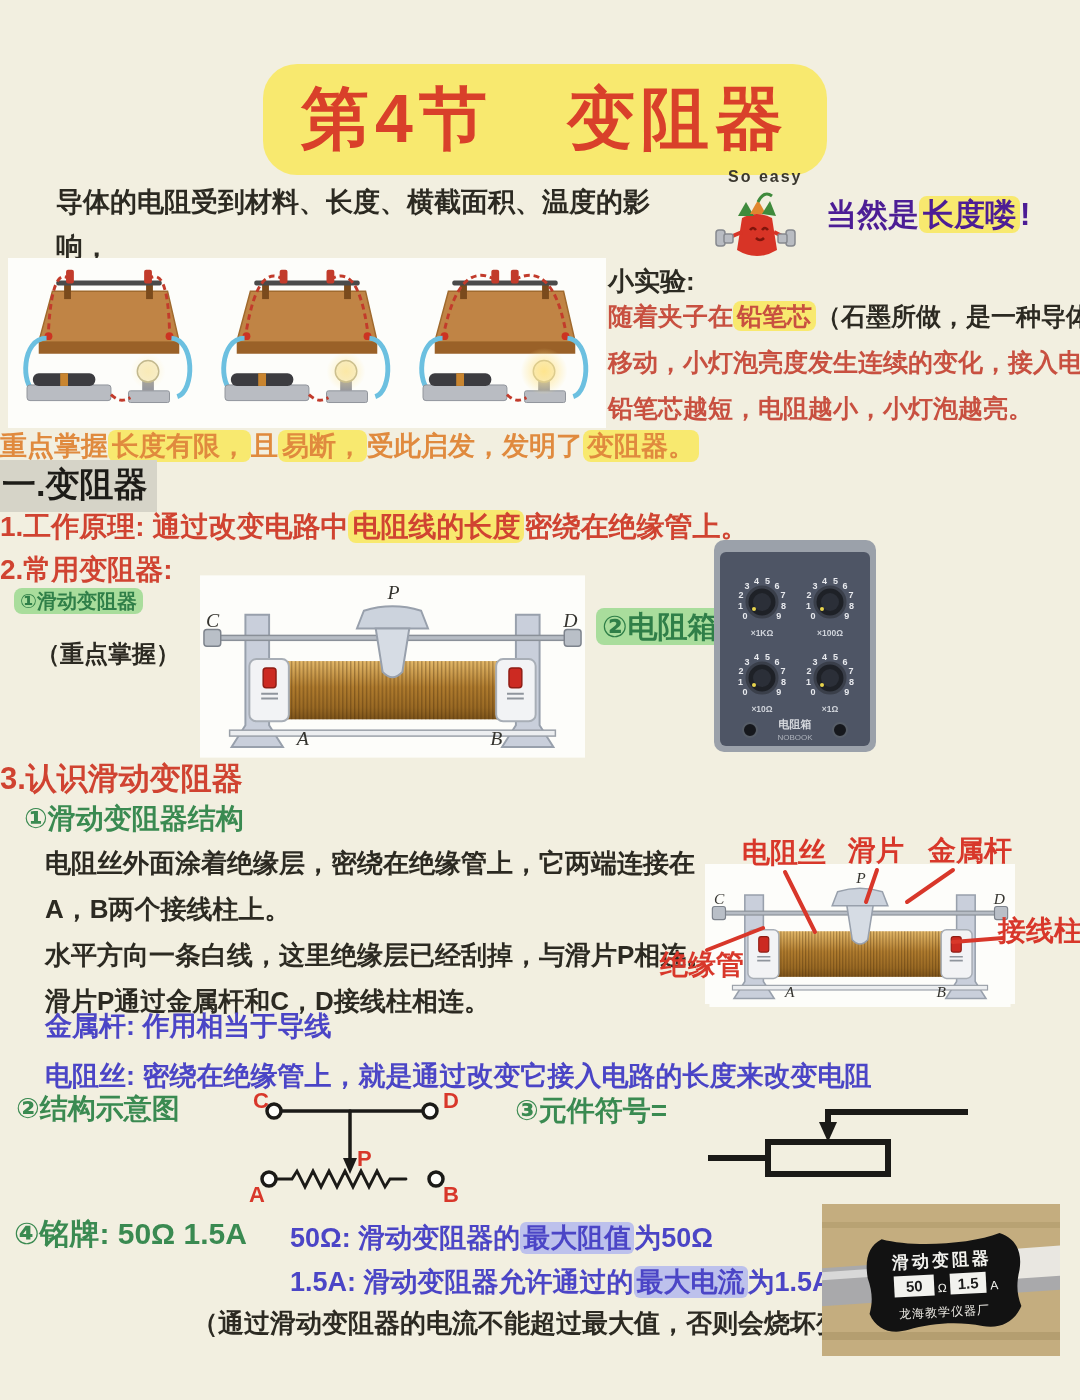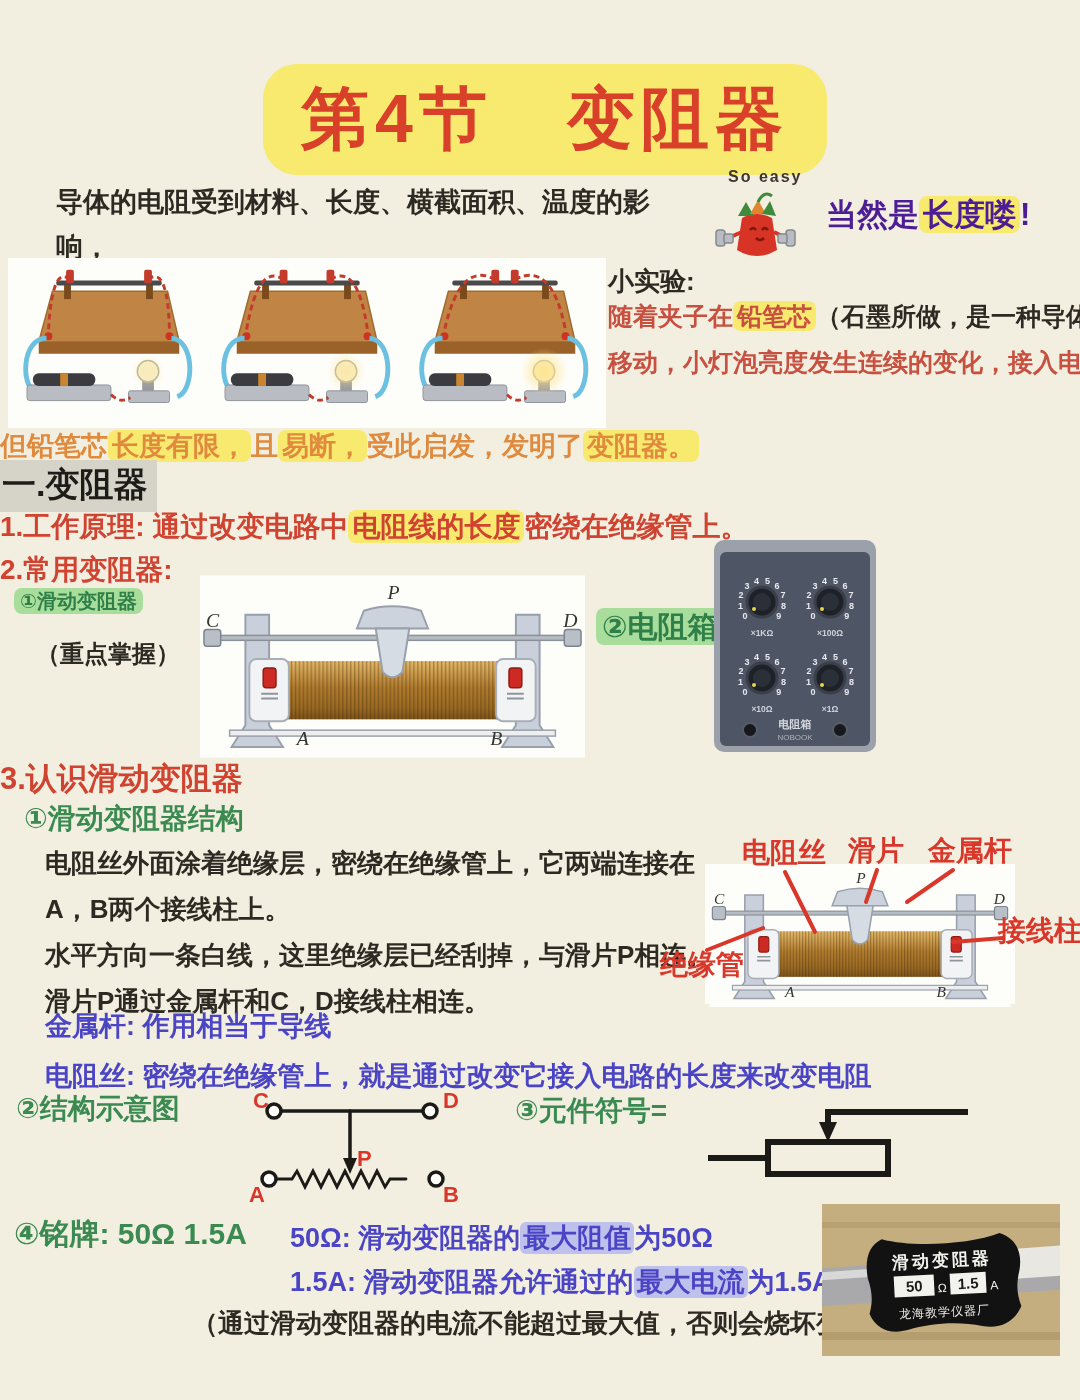--- a/index.html
+++ b/index.html
@@ -214,22 +214,23 @@
       <path d="M88,18 Q52,-2 36,70" stroke="#c23b2b" stroke-width="3" stroke-dasharray="6 4" fill="none"></path>
       <path d="M108,18 Q146,-2 160,70" stroke="#c23b2b" stroke-width="3" stroke-dasharray="6 4" fill="none"></path>
       <rect x="84" y="8" width="8" height="14" rx="2" fill="#c23b2b"></rect>
       <rect x="104" y="8" width="8" height="14" rx="2" fill="#c23b2b"></rect>
     </svg>
   </div>
 
   <div class="abs exp-head">小实验:</div>
   <div class="exp-line exp-l1"><span>随着夹子在</span><span class="hl-y">铅笔芯</span><span class="exp-black">（石墨所做，是一种导体）</span></div>
   <div class="exp-line exp-l2">移动，小灯泡亮度发生连续的变化，接入电路的</div>
-
-  <div class="abs conclusion"><span>但铅笔芯</span><span class="hl-y">长度有限，</span><span>且</span><span class="hl-y">易断，</span><span>受此启发，发明了</span><span class="hl-y">变阻器。</span></div>
+  <div class="exp-line exp-l3">铅笔芯越短，电阻越小，小灯泡越亮。</div>
+
+  <div class="abs conclusion"><span>重点掌握</span><span class="hl-y">长度有限，</span><span>且</span><span class="hl-y">易断，</span><span>受此启发，发明了</span><span class="hl-y">变阻器。</span></div>
 
   <div class="abs sec1-head">一.变阻器</div>
   <div class="abs principle"><span>1.工作原理: 通过改变电路中</span><span class="hl-y">电阻线的长度</span><span>密绕在绝缘管上。</span></div>
   <div class="abs common">2.常用变阻器:</div>
   <div class="abs item1"><span class="hl-g">①滑动变阻器</span></div>
   <div class="abs item1-note">（重点掌握）</div>
   <div class="abs item2"><span class="hl-g">②电阻箱</span></div>
 
   <svg class="abs rheo-main" width="385" height="183" viewBox="0 0 390 185">
       <use href="#sym-rheo"></use>

